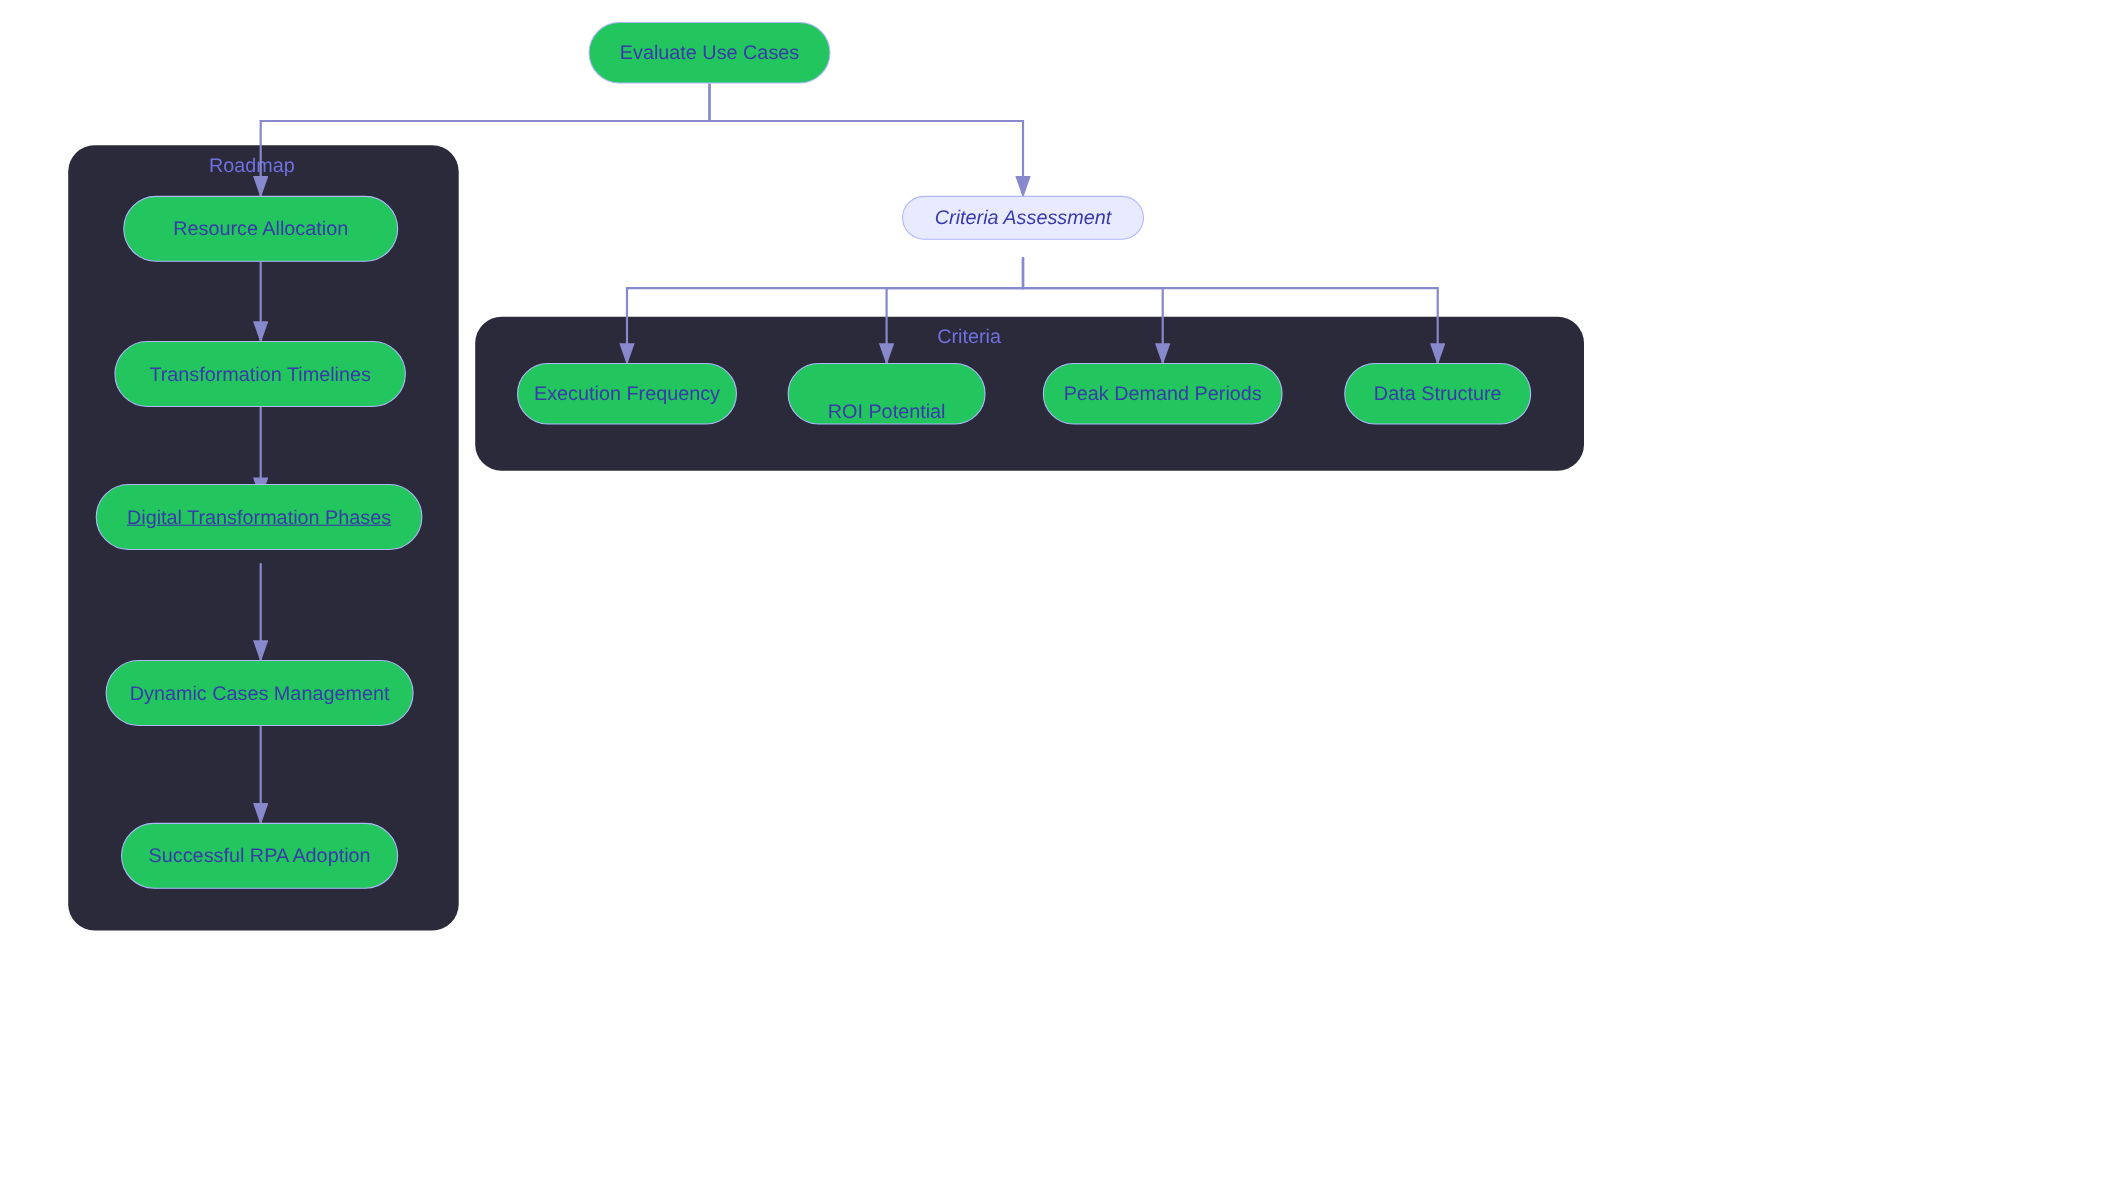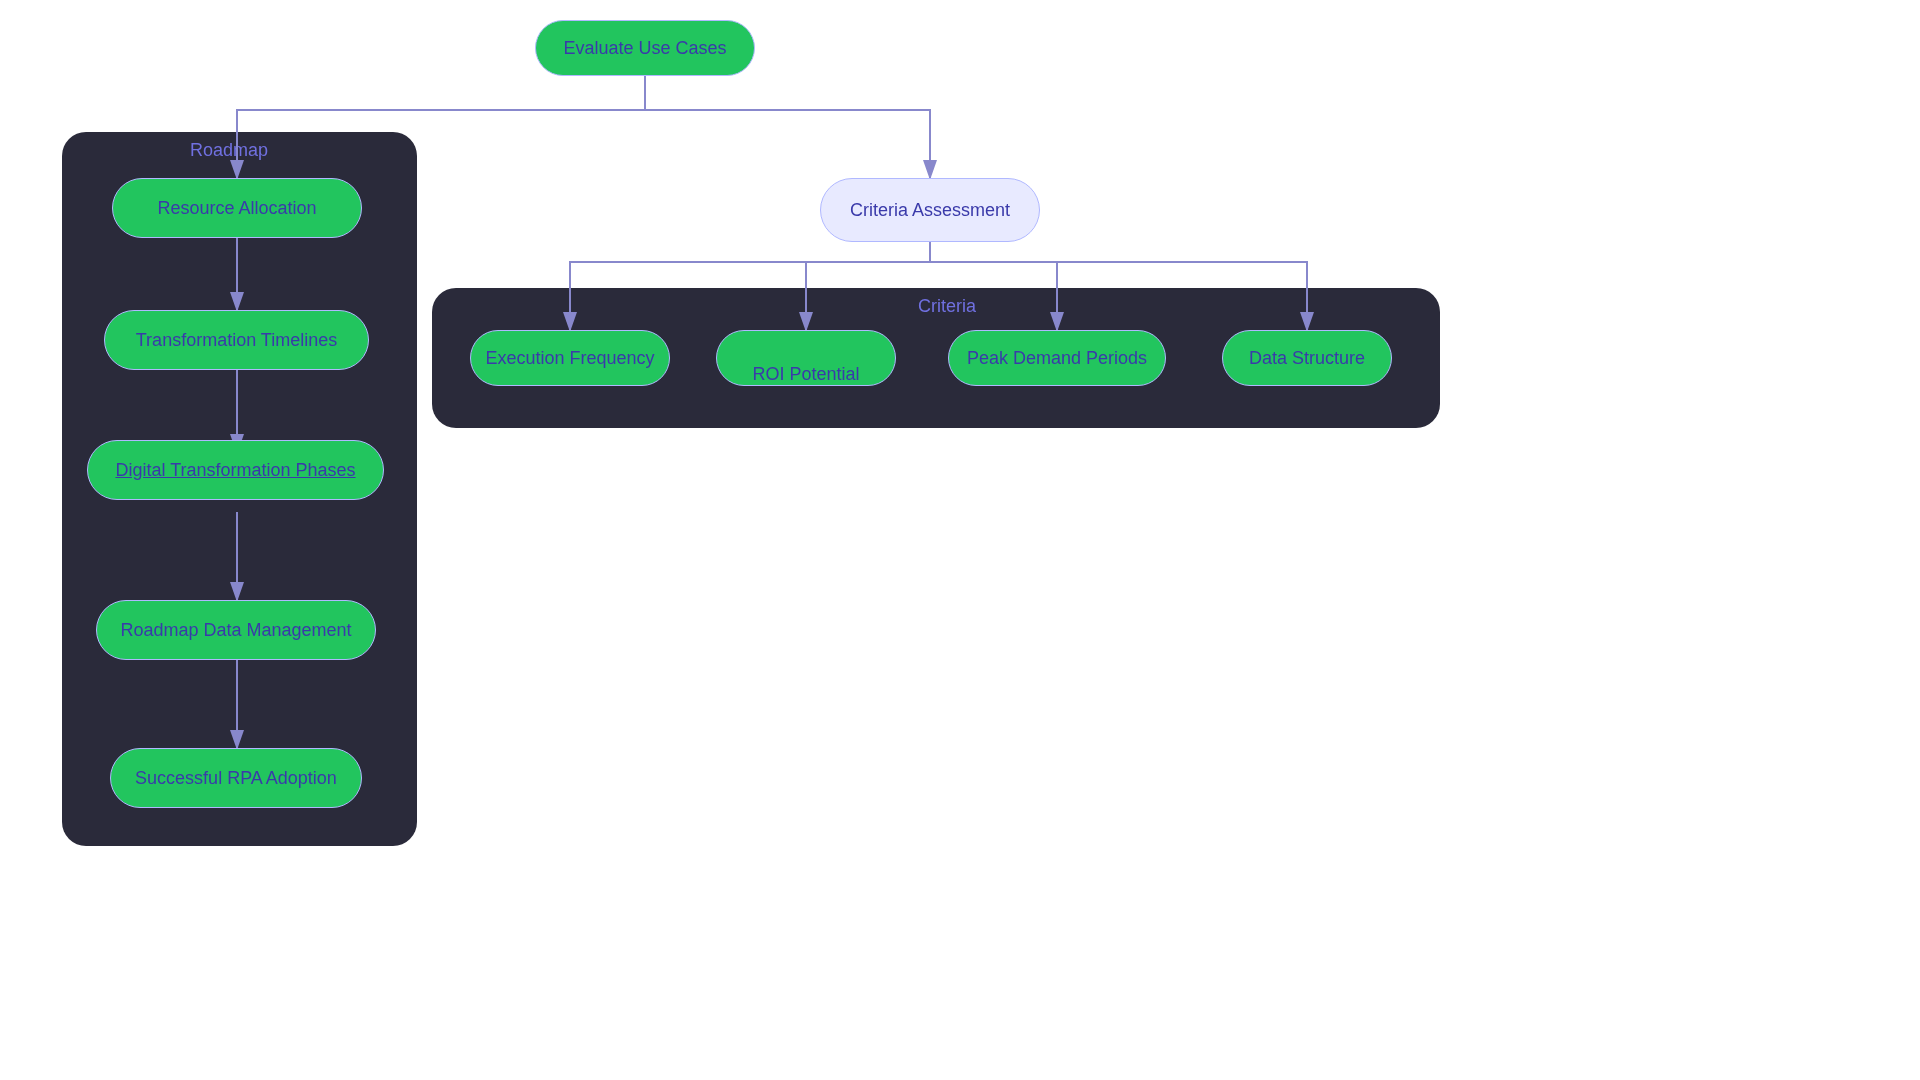--- a/index.html
+++ b/index.html
@@ -64,21 +64,21 @@
   </style>
 </head>
 <body>
 
 <div class="diagram-container">
 
   <div class="group-box" style="left:62px; top:132px; width:355px; height:714px;"></div>
   <div class="group-label" style="left:190px; top:140px;">Roadmap</div>
 
   <div class="group-box" style="left:432px; top:288px; width:1008px; height:140px;"></div>
-  <div class="group-label" style="left:918px; top:296px;">Criteria</div>
+  <div class="group-label" style="left:852px; top:296px;">Criteria</div>
 
   <svg class="connections">
     <defs>
       <marker id="arrowhead" markerWidth="10" markerHeight="7" refX="9" refY="3.5" orient="auto">
         <polygon points="0 0, 10 3.5, 0 7" fill="#8888cc"></polygon>
       </marker>
     </defs>
 
     <path d="M645,76 L645,110 L237,110 L237,178" stroke="#8888cc" stroke-width="2" fill="none" marker-end="url(#arrowhead)"></path>
 
@@ -111,28 +111,28 @@
 
   <div class="node node-light" style="left:104px; top:310px; width:265px; height:60px;">
     <span>Transformation Timelines</span>
   </div>
 
   <div class="node node-light" style="left:87px; top:440px; width:297px; height:60px;text-decoration:underline;">
     <span>Digital Transformation Phases</span>
   </div>
 
   <div class="node node-light" style="left:96px; top:600px; width:280px; height:60px;">
-    <span>Roadmap Data Management</span>
+    <span>Dynamic Cases Management</span>
   </div>
 
   <div class="node node-light" style="left:110px; top:748px; width:252px; height:60px;">
     <span>Successful RPA Adoption</span>
   </div>
 
-  <div class="node node-light-outline" style="left:820px; top:178px; width:220px; height:64px;">
+  <div class="node node-light-outline" style="left:820px; top:178px; width:220px; height:40px;font-style:italic;">
     <span>Criteria Assessment</span>
   </div>
 
   <div class="node node-light" style="left:470px; top:330px; width:200px; height:56px;">
     <span>Execution Frequency</span>
   </div>
 
   <div class="node node-light" style="left:716px; top:330px; width:180px; height:56px;align-items:flex-end;">
     <span>ROI Potential</span>
   </div>

